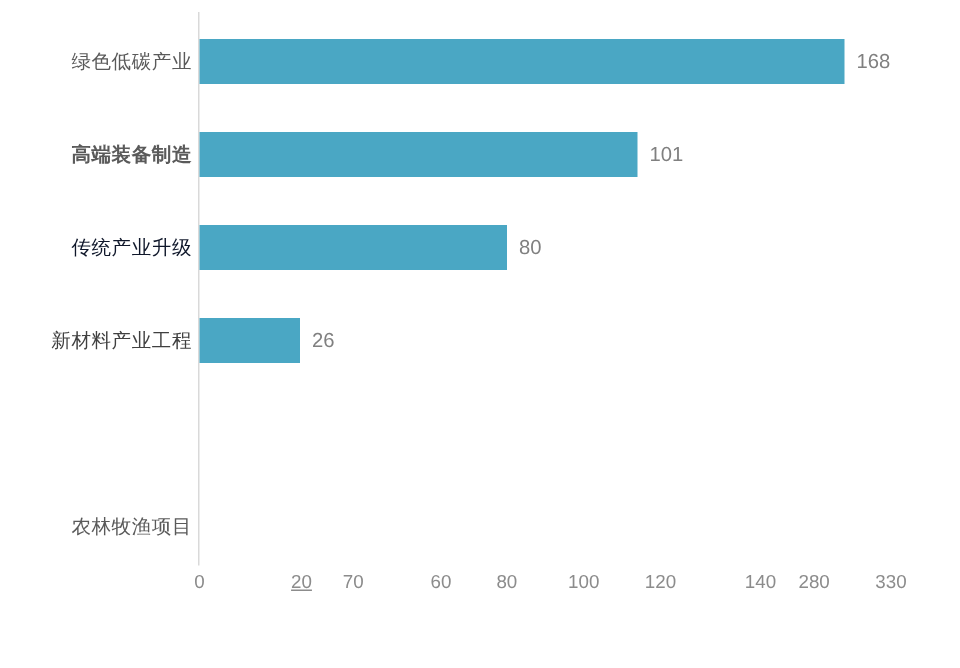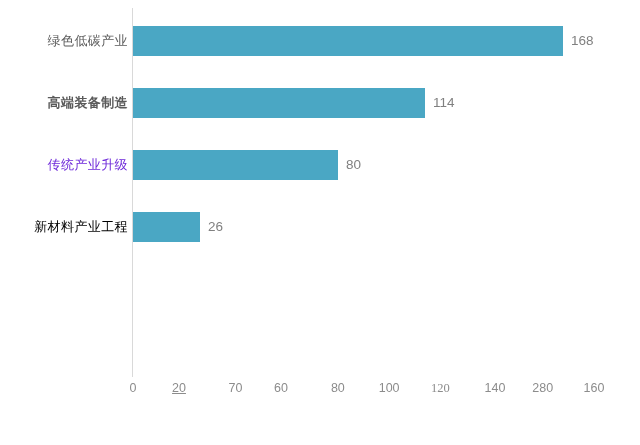--- a/index.html
+++ b/index.html
@@ -108,51 +108,52 @@
       <div class="bar-wrap">
         <div class="bar" id="bar0" style="width: 430px; background: rgb(74, 167, 196);"></div>
         <div class="bar-value" id="val0" style="left: 430px; color: rgb(128, 128, 128);">168</div>
       </div>
     </div>
 
     <div class="cat-row" style="top:72px;">
       <div class="cat-label" style="color: rgb(90, 90, 90); font-weight: bold;">高端装备制造</div>
       <div class="bar-wrap">
         <div class="bar" id="bar1" style="width: 292px; background: rgb(74, 167, 196);"></div>
-        <div class="bar-value" id="val1" style="left: 292px; color: rgb(128, 128, 128);">114</div>
+        <div class="bar-value" id="val1" style="left: 292px; color: rgb(128, 128, 128);">101</div>
       </div>
     </div>
 
     <div class="cat-row" style="top:134px;">
-      <div class="cat-label" style="color: #6d28d9;">传统产业升级</div>
+      <div class="cat-label" style="color: #0f172a;">传统产业升级</div>
       <div class="bar-wrap">
         <div class="bar" id="bar2" style="width: 205px; background: rgb(74, 167, 196);"></div>
         <div class="bar-value" id="val2" style="left: 205px; color: rgb(128, 128, 128);">80</div>
       </div>
     </div>
 
     <div class="cat-row" style="top:196px;">
-      <div class="cat-label" style="color: #000000;">新材料产业工程</div>
+      <div class="cat-label" style="color: #404040;">新材料产业工程</div>
       <div class="bar-wrap">
         <div class="bar" id="bar3" style="width: 67px; background: rgb(74, 167, 196);"></div>
         <div class="bar-value" id="val3" style="left: 67px; color: rgb(128, 128, 128);">26</div>
       </div>
     </div>
 
 
     <div class="cat-row" style="top:320px;">
+      <div class="cat-label" style="color: rgb(90, 90, 90);">农林牧渔项目</div>
     </div>
 
     <div class="x-axis" id="x-axis">
         <div class="x-tick" style="left: 133px;">0</div>
-        <div class="x-tick" style="left: 179px; text-decoration: underline;">20</div>
+        <div class="x-tick" style="left: 201px; text-decoration: underline;">20</div>
         <div class="x-tick" style="left: 235.444px;">70</div>
-        <div class="x-tick" style="left: 281px; text-align: center;">60</div>
+        <div class="x-tick" style="left: 294px; text-align: center;">60</div>
         <div class="x-tick" style="left: 337.889px;">80</div>
         <div class="x-tick" style="left: 389.111px;">100</div>
-        <div class="x-tick" style="left: 440.333px; font-family: Liberation Serif, serif;">120</div>
-        <div class="x-tick" style="left: 495px;">140</div>
+        <div class="x-tick" style="left: 440.333px;">120</div>
+        <div class="x-tick" style="left: 507px;">140</div>
         <div class="x-tick" style="left: 542.778px;">280</div>
-        <div class="x-tick" style="left: 594px;">160</div>
+        <div class="x-tick" style="left: 594px;">330</div>
       </div>
 
   </div>
 </div>
 
 </body></html>

